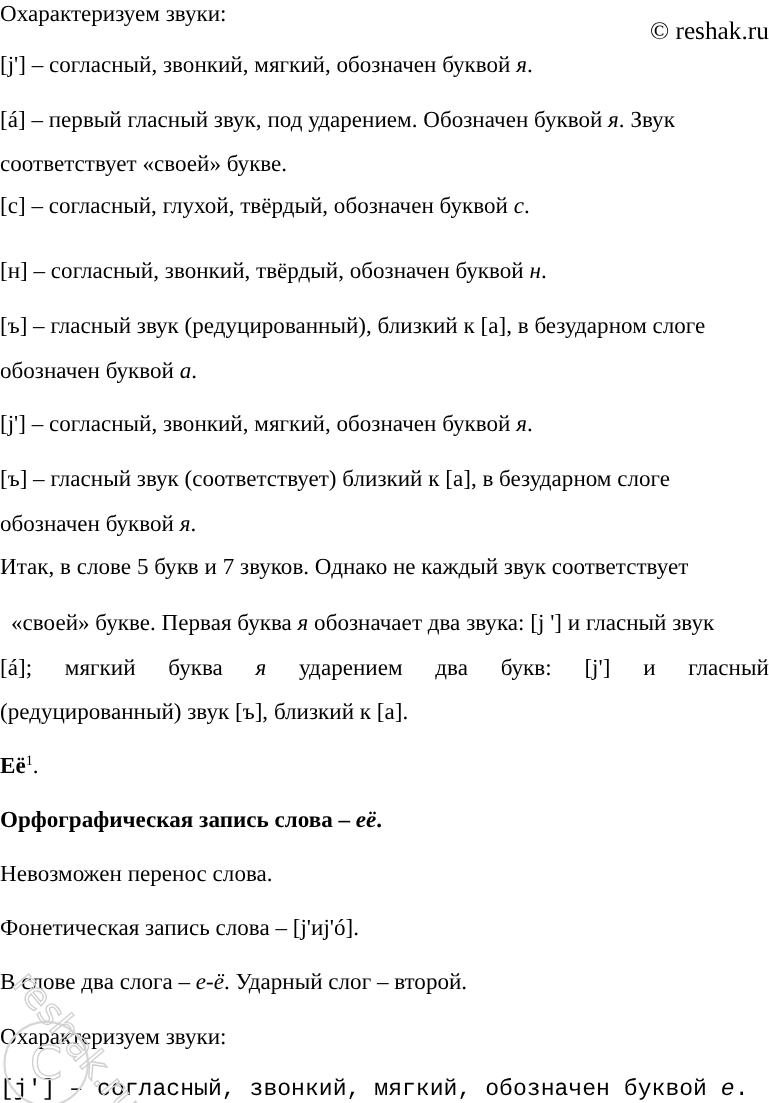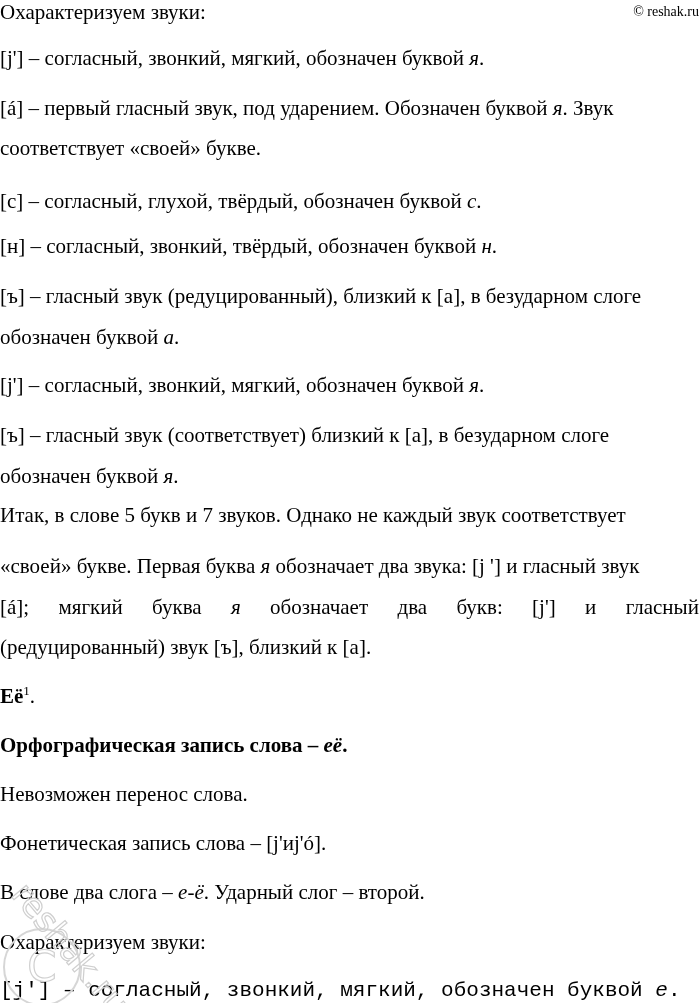--- a/index.html
+++ b/index.html
@@ -12,22 +12,22 @@
       position: absolute; left: 0; margin: 0;
       font-size: 21px; line-height: 24px; white-space: nowrap;
     }
     .justify-line {
       position: absolute; left: 0; width: 699px; margin: 0;
       font-size: 21px; line-height: 24px;
       display: flex; justify-content: space-between;
     }
     i { font-style: italic; }
     .copyright {
-      position: absolute; right: 0; top: 0;
-      font-size: 14px; line-height: 24px;
+      position: absolute; right: 0; top: 16px;
+      font-size: 23px; line-height: 24px;
     }
     .heading b { font-weight: bold; }
     .heading sup { font-size: 13px; vertical-align: super; line-height: 0; }
     .watermark {
       position: absolute; left: -10px; top: 855px; width: 170px; height: 160px;
       pointer-events: none;
     }
   </style>
 </head>
 <body>
@@ -39,21 +39,21 @@
 
   <div class="line" style="top:46px;">
     <span>[j'] – согласный, звонкий, мягкий, обозначен буквой </span><i>я</i><span>.</span>
   </div>
 
   <div class="line" style="top:96px; width:595px;">
     <span>[á] – первый гласный звук, под ударением. Обозначен буквой </span><i>я</i><span>. Звук</span>
   </div>
   <div class="line" style="top:136px;">соответствует «своей» букве.</div>
 
-  <div class="line" style="top:189px;text-align:right;">
+  <div class="line" style="top:175px;text-align:right;">
     <span>[с] – согласный, глухой, твёрдый, обозначен буквой </span><i>с</i><span>.</span>
   </div>
 
   <div class="line" style="top:234px;font-family:Liberation Serif, serif;">
     <span>[н] – согласный, звонкий, твёрдый, обозначен буквой </span><i>н</i><span>.</span>
   </div>
 
   <div class="line" style="top:284px;">[ъ] – гласный звук (редуцированный), близкий к [а], в безударном слоге</div>
   <div class="line" style="top:325px;">
     <span>обозначен буквой </span><i>а</i><span>.</span>
@@ -62,29 +62,29 @@
   <div class="line" style="top:373px;">
     <span>[j'] – согласный, звонкий, мягкий, обозначен буквой </span><i>я</i><span>.</span>
   </div>
 
   <div class="line" style="top:423px;">[ъ] – гласный звук (соответствует) близкий к [а], в безударном слоге</div>
   <div class="line" style="top:464px;">
     <span>обозначен буквой </span><i>я</i><span>.</span>
   </div>
 
   <div class="line" style="top:503px;">Итак, в слове 5 букв и 7 звуков. Однако не каждый звук соответствует</div>
-  <div class="line" style="top:554px;">
+  <div class="line" style="top:554px;padding-left:10px;">
     <span>«своей» букве. Первая буква </span><i>я</i><span> обозначает два звука: [j '] и гласный звук</span>
   </div>
   <div class="justify-line" style="top:595px;">
     <span>[á];</span>
     <span>мягкий</span>
     <span>буква</span>
     <i>я</i>
-    <span>обозначает</span>
+    <span>ударением</span>
     <span>два</span>
     <span>букв:</span>
     <span>[j']</span>
     <span>и</span>
     <span>гласный</span>
   </div>
   <div class="line" style="top:635px;">(редуцированный) звук [ъ], близкий к [а].</div>
 
   <div class="line heading" style="top:684px;">
     <b>Её</b><sup>1</sup><span>.</span>

